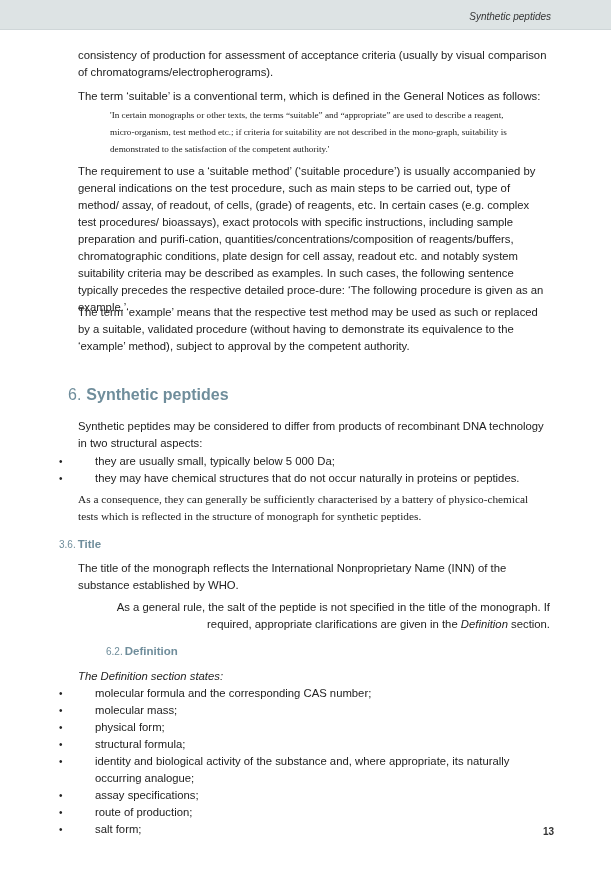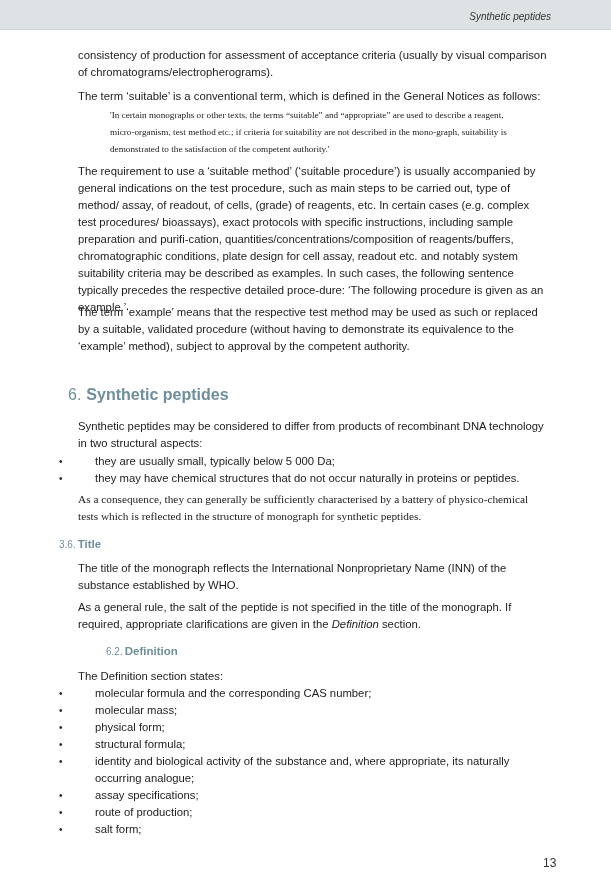--- a/index.html
+++ b/index.html
@@ -12,21 +12,21 @@
     .content { position: absolute; left: 0; top: 0; width: 611px; }
     .p { position: absolute; left: 78px; width: 472px; font-size: 11.3px; line-height: 17px; color: #222; }
     .quote { position: absolute; left: 110px; width: 420px; font-size: 9.2px; line-height: 17px; color: #222; }
     .h1 { position: absolute; left: 59px; font-size: 16px; font-weight: bold; color: #6f8d9b; margin-left: 9px; }
     .h1 .num { font-weight: normal; margin-right: 5px; }
     .h2 { position: absolute; left: 59px; font-size: 11.5px; font-weight: bold; color: #6f8d9b; }
     .h2 .num { font-weight: normal; font-size: 10px; margin-right: 2px; }
     .bullet { position: absolute; left: 59px; width: 490px; font-size: 11.3px; line-height: 17px; }
     .bullet .dot { position: absolute; left: 0; top: 0; font-size: 10px; }
     .bullet .txt { display: block; margin-left: 36px; }
-    .pagenum { position: absolute; left: 543px; top: 856px; font-size: 12px; color: #333; }
+    .pagenum { position: absolute; left: 543px; top: 826px; font-size: 10px; color: #333; font-weight: bold; }
   </style>
 </head>
 <body>
 
 <div class="header-bar">
   <span class="header-title">Synthetic peptides</span>
 </div>
 
 <div class="content">
   <div class="p" style="top:47px;">consistency of production for assessment of acceptance criteria (usually by visual comparison of chromatograms/electropherograms).</div>
@@ -46,28 +46,28 @@
   <div class="bullet" style="top:470px;">
     <span class="dot">•</span>
     <span class="txt">they may have chemical structures that do not occur naturally in proteins or peptides.</span>
   </div>
   <div class="p" style="top:491px;font-family:Liberation Serif, serif;">As a consequence, they can generally be sufficiently characterised by a battery of physico-chemical tests which is reflected in the structure of monograph for synthetic peptides.</div>
 
   <div class="h2" style="top:538px;">
     <span class="num">3.6.</span><span>Title</span>
   </div>
   <div class="p" style="top:560px;">The title of the monograph reflects the International Nonproprietary Name (INN) of the substance established by WHO.</div>
-  <div class="p" style="top:599px;">
+  <div class="p" style="top:599px;text-align:right;">
     <span>As a general rule, the salt of the peptide is not specified in the title of the monograph. If required, appropriate clarifications are given in the </span><i>Definition</i><span> section.</span>
   </div>
 
   <div class="h2" style="top:645px;padding-left:47px;">
     <span class="num">6.2.</span><span>Definition</span>
   </div>
-  <div class="p" style="top:668px;">The Definition section states:</div>
+  <div class="p" style="top:668px;font-style:italic;">The Definition section states:</div>
   <div class="bullet" style="top:685px;">
     <span class="dot">•</span>
       <span class="txt">molecular formula and the corresponding CAS number;</span>
   </div>
   <div class="bullet" style="top:702px;">
     <span class="dot">•</span>
       <span class="txt">molecular mass;</span>
   </div>
   <div class="bullet" style="top:719px;">
     <span class="dot">•</span>

